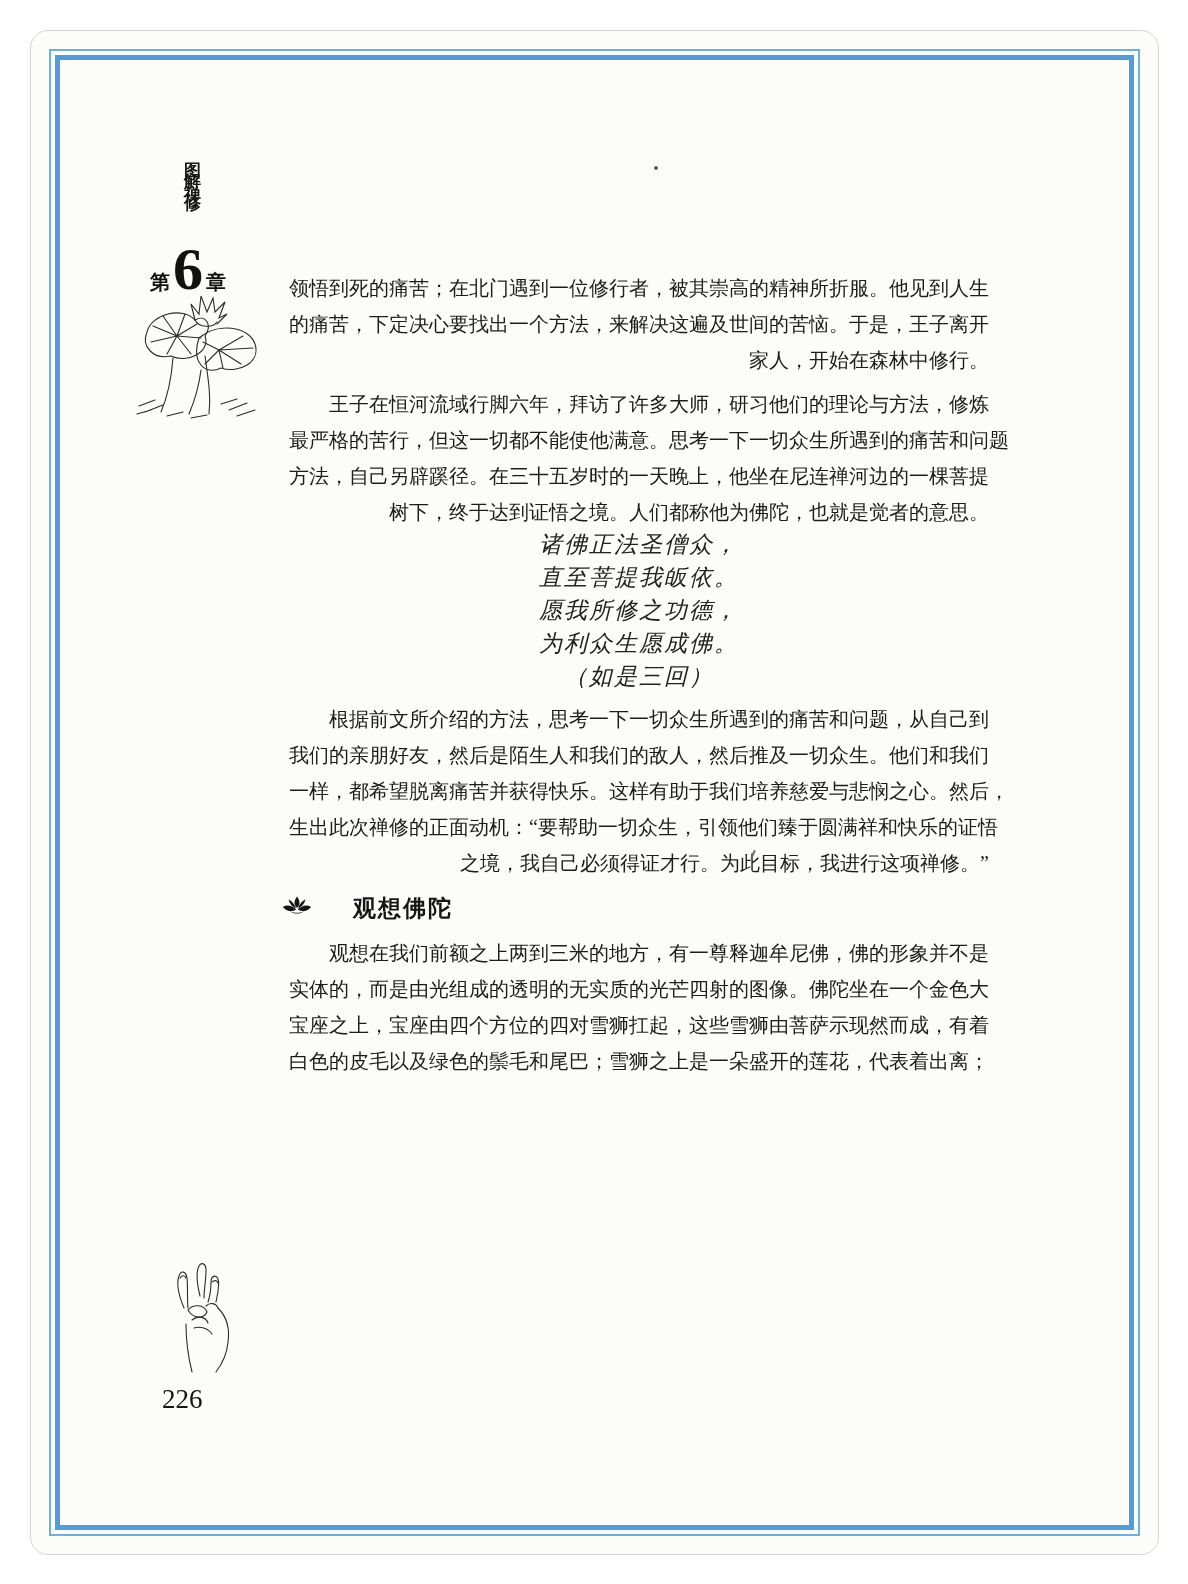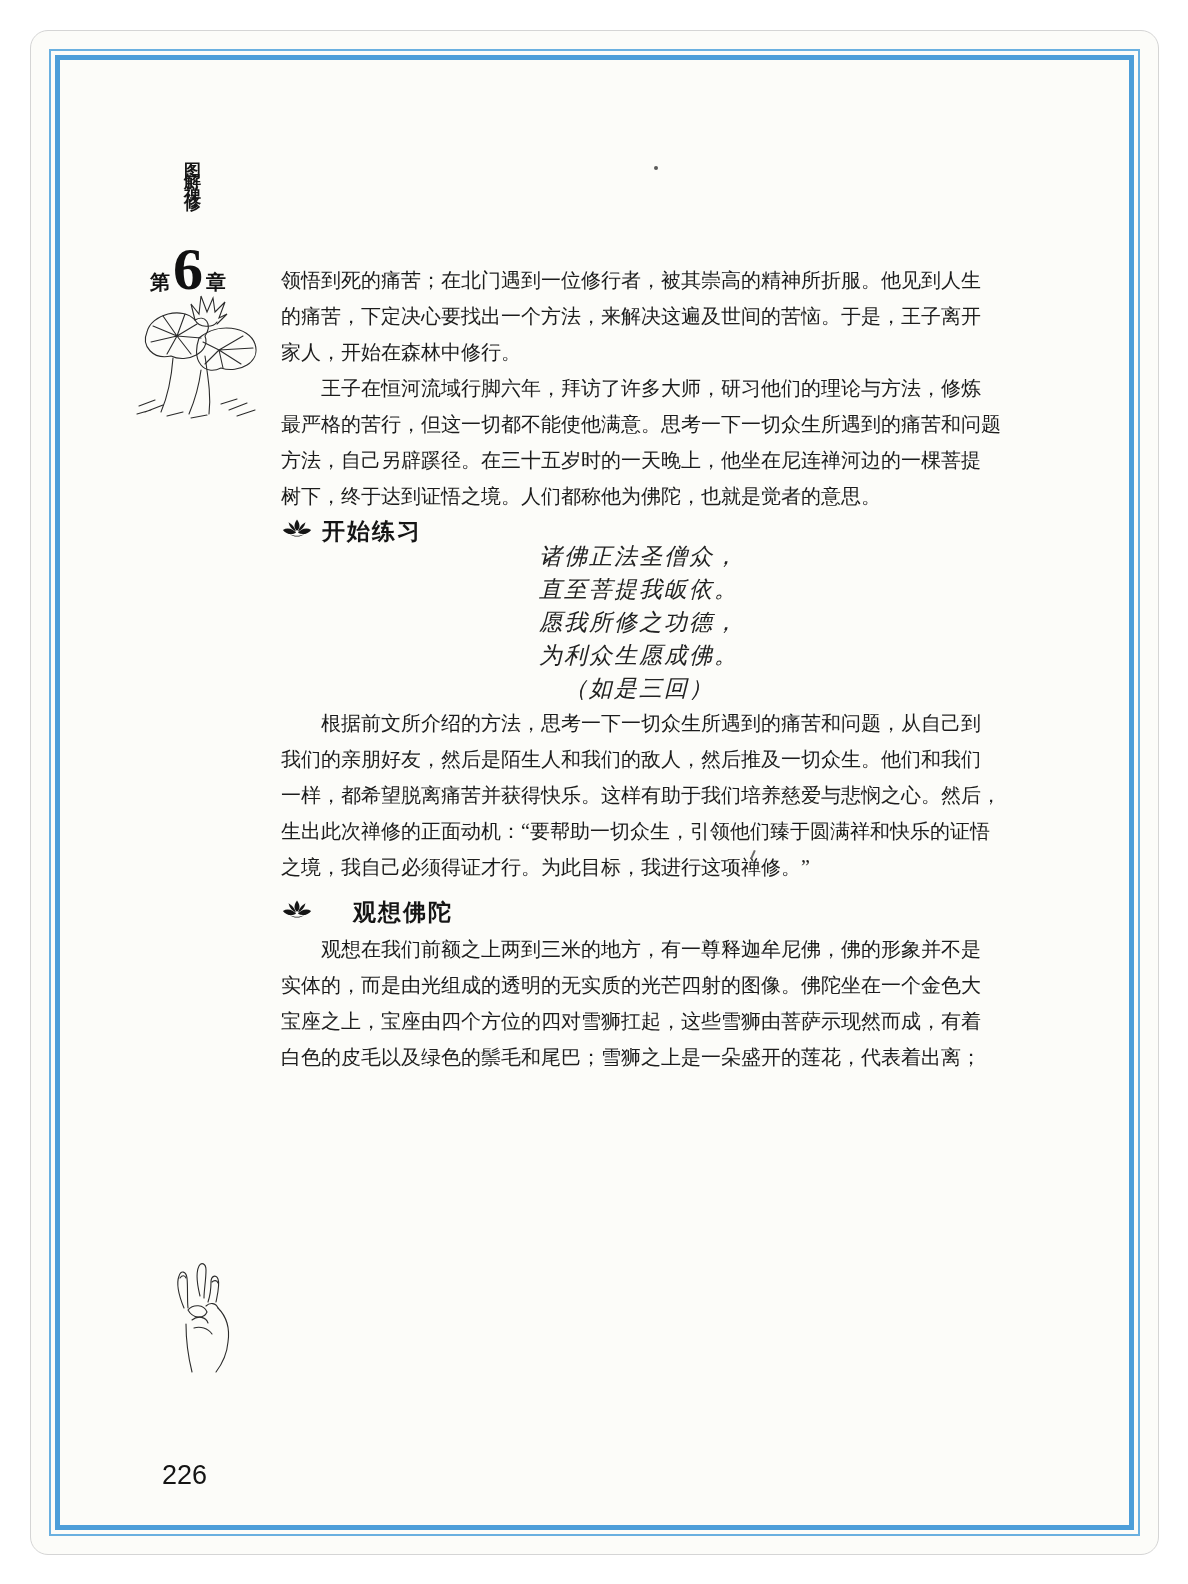--- a/index.html
+++ b/index.html
@@ -32,29 +32,29 @@
   .chapter-pre, .chapter-suf {
     font-family:"Liberation Sans", sans-serif; font-weight:bold; font-size:20px;
   }
   .chapter-num {
     font-family:"Liberation Serif", serif; font-weight:bold; font-size:60px;
     line-height:50px; margin:0 3px; letter-spacing:0;
   }
   .lotus-art { position:absolute; left:133px; top:292px; }
   .hand-art  { position:absolute; left:160px; top:1262px; }
   .page-number {
-    position:absolute; left:162px; top:1460px;
-    font-family:Liberation Sans, sans-serif; font-size:27px; color:#141414;
+    position:absolute; left:162px; top:1384px;
+    font-family:Liberation Serif, serif; font-size:27px; color:#141414;
   }
   
   .main-text {
     position:absolute; left:281px; top:262px; width:716px;
     font-size:20px; line-height:36px; color:#1c1c1c;
   }
-  .para { margin:0; white-space:pre; }
+  .para { margin:8px; white-space:pre;text-align:right; }
   .section-heading {
     display:flex; align-items:center; gap:9px; margin:0;
     font-size:23px; font-weight:bold; line-height:36px; color:#151515;
   }
   .section-heading .hd-txt { letter-spacing:2px; }
   .heading-2 { margin-top:10px;gap:40px; }
   .verse {
     margin:-10px 0 0 0; white-space:pre; text-align:center;
     font-size:23px; line-height:33px; font-style:italic; letter-spacing:2px; color:#222;
   }
@@ -107,33 +107,20 @@
 
 <div class="main-text">
   <p class="para">领悟到死的痛苦；在北门遇到一位修行者，被其崇高的精神所折服。他见到人生
 的痛苦，下定决心要找出一个方法，来解决这遍及世间的苦恼。于是，王子离开
 家人，开始在森林中修行。</p>
   <p class="para">　　王子在恒河流域行脚六年，拜访了许多大师，研习他们的理论与方法，修炼
 最严格的苦行，但这一切都不能使他满意。思考一下一切众生所遇到的痛苦和问题
 方法，自己另辟蹊径。在三十五岁时的一天晚上，他坐在尼连禅河边的一棵菩提
 树下，终于达到证悟之境。人们都称他为佛陀，也就是觉者的意思。</p>
 
-  <h2 class="section-heading">
-    <span>
-      <svg width="32" height="22" viewBox="0 0 34 22">
-        <path class="fl" d="M17,2 C14,6 13,11 17,14 C21,11 20,6 17,2 Z"></path>
-        <path class="fl" d="M8,5 C9,10 12,13 16,15 C14,9 11,7 8,5 Z"></path>
-        <path class="fl" d="M26,5 C25,10 22,13 18,15 C20,9 23,7 26,5 Z"></path>
-        <path class="fl" d="M2,13 C7,10 13,12 16,16 C11,19 5,17 2,13 Z"></path>
-        <path class="fl" d="M32,13 C27,10 21,12 18,16 C23,19 29,17 32,13 Z"></path>
-        <path class="fl" d="M9,17 C13,21 21,21 25,17 C20,20 14,20 9,17 Z"></path>
-      </svg>
-    </span>
-    <span class="hd-txt">开始练习</span>
-  </h2>
 
 
   <div class="verse">诸佛正法圣僧众，
 直至菩提我皈依。
 愿我所修之功德，
 为利众生愿成佛。
 （如是三回）</div>
 
   <p class="para">　　根据前文所介绍的方法，思考一下一切众生所遇到的痛苦和问题，从自己到
 我们的亲朋好友，然后是陌生人和我们的敌人，然后推及一切众生。他们和我们

